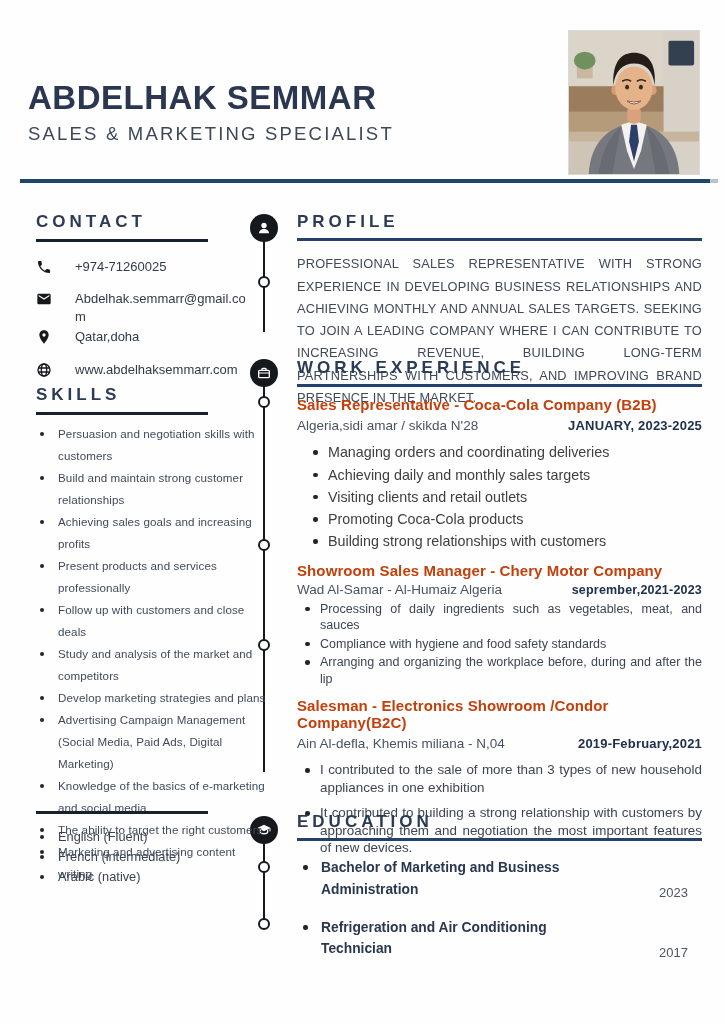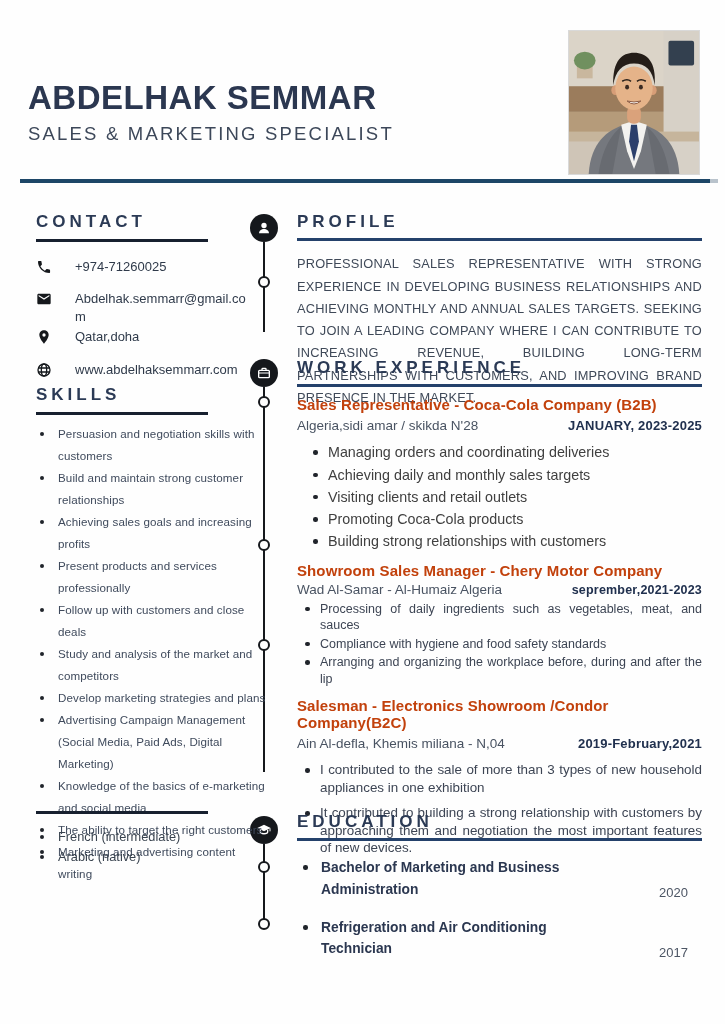--- a/index.html
+++ b/index.html
@@ -212,20 +212,21 @@
       <li>Advertising Campaign Management (Social Media, Paid Ads, Digital Marketing)</li>
       <li>Knowledge of the basics of e-marketing and social media</li>
       <li>The ability to target the right customers</li>
       <li>Marketing and advertising content writing</li>
     </ul>
   </section>
 
   <section class="left-sec" id="lang-sec">
     <div class="rule-left"></div>
     <ul class="dot-list lang-list">
+      <li>English (Fluent)</li>
       <li>French (intermediate)</li>
       <li>Arabic (native)</li>
     </ul>
   </section>
 
   <section class="right-sec" id="profile-sec">
     <h2 class="sec-heading">PROFILE</h2>
     <div class="rule-right"></div>
     <p class="profile-text">PROFESSIONAL SALES REPRESENTATIVE WITH STRONG EXPERIENCE IN DEVELOPING BUSINESS RELATIONSHIPS AND ACHIEVING MONTHLY AND ANNUAL SALES TARGETS. SEEKING TO JOIN A LEADING COMPANY WHERE I CAN CONTRIBUTE TO INCREASING REVENUE, BUILDING LONG-TERM PARTNERSHIPS WITH CUSTOMERS, AND IMPROVING BRAND PRESENCE IN THE MARKET.</p>
   </section>
@@ -274,21 +275,21 @@
       </ul>
     </article>
   </section>
 
   <section class="right-sec" id="edu-sec">
     <h2 class="sec-heading">EDUCATION</h2>
     <div class="rule-right"></div>
     <ul class="edu-list">
       <li class="edu-item">
         <span class="edu-title">Bachelor of Marketing and Business Administration</span>
-        <span class="edu-year">2020</span>
+        <span class="edu-year">2023</span>
       </li>
       <li class="edu-item">
         <span class="edu-title">Refrigeration and Air Conditioning Technician</span>
         <span class="edu-year">2017</span>
       </li>
     </ul>
   </section>
 
 </div>
 

